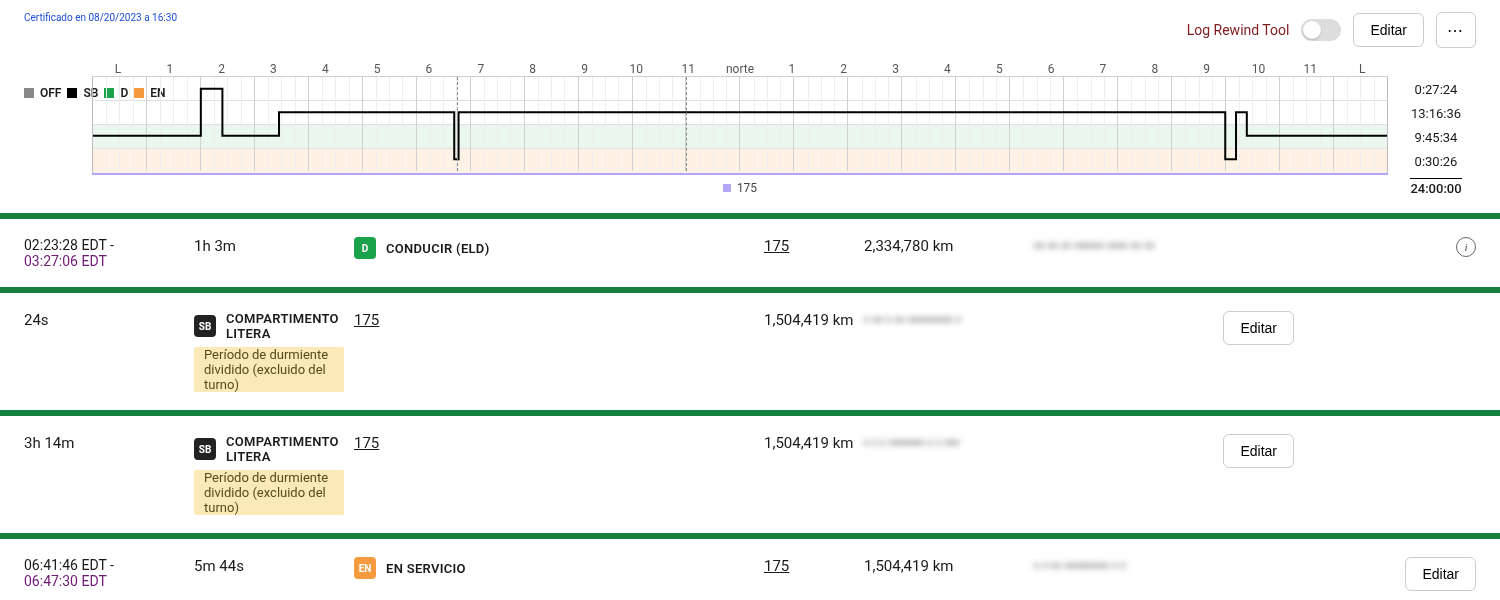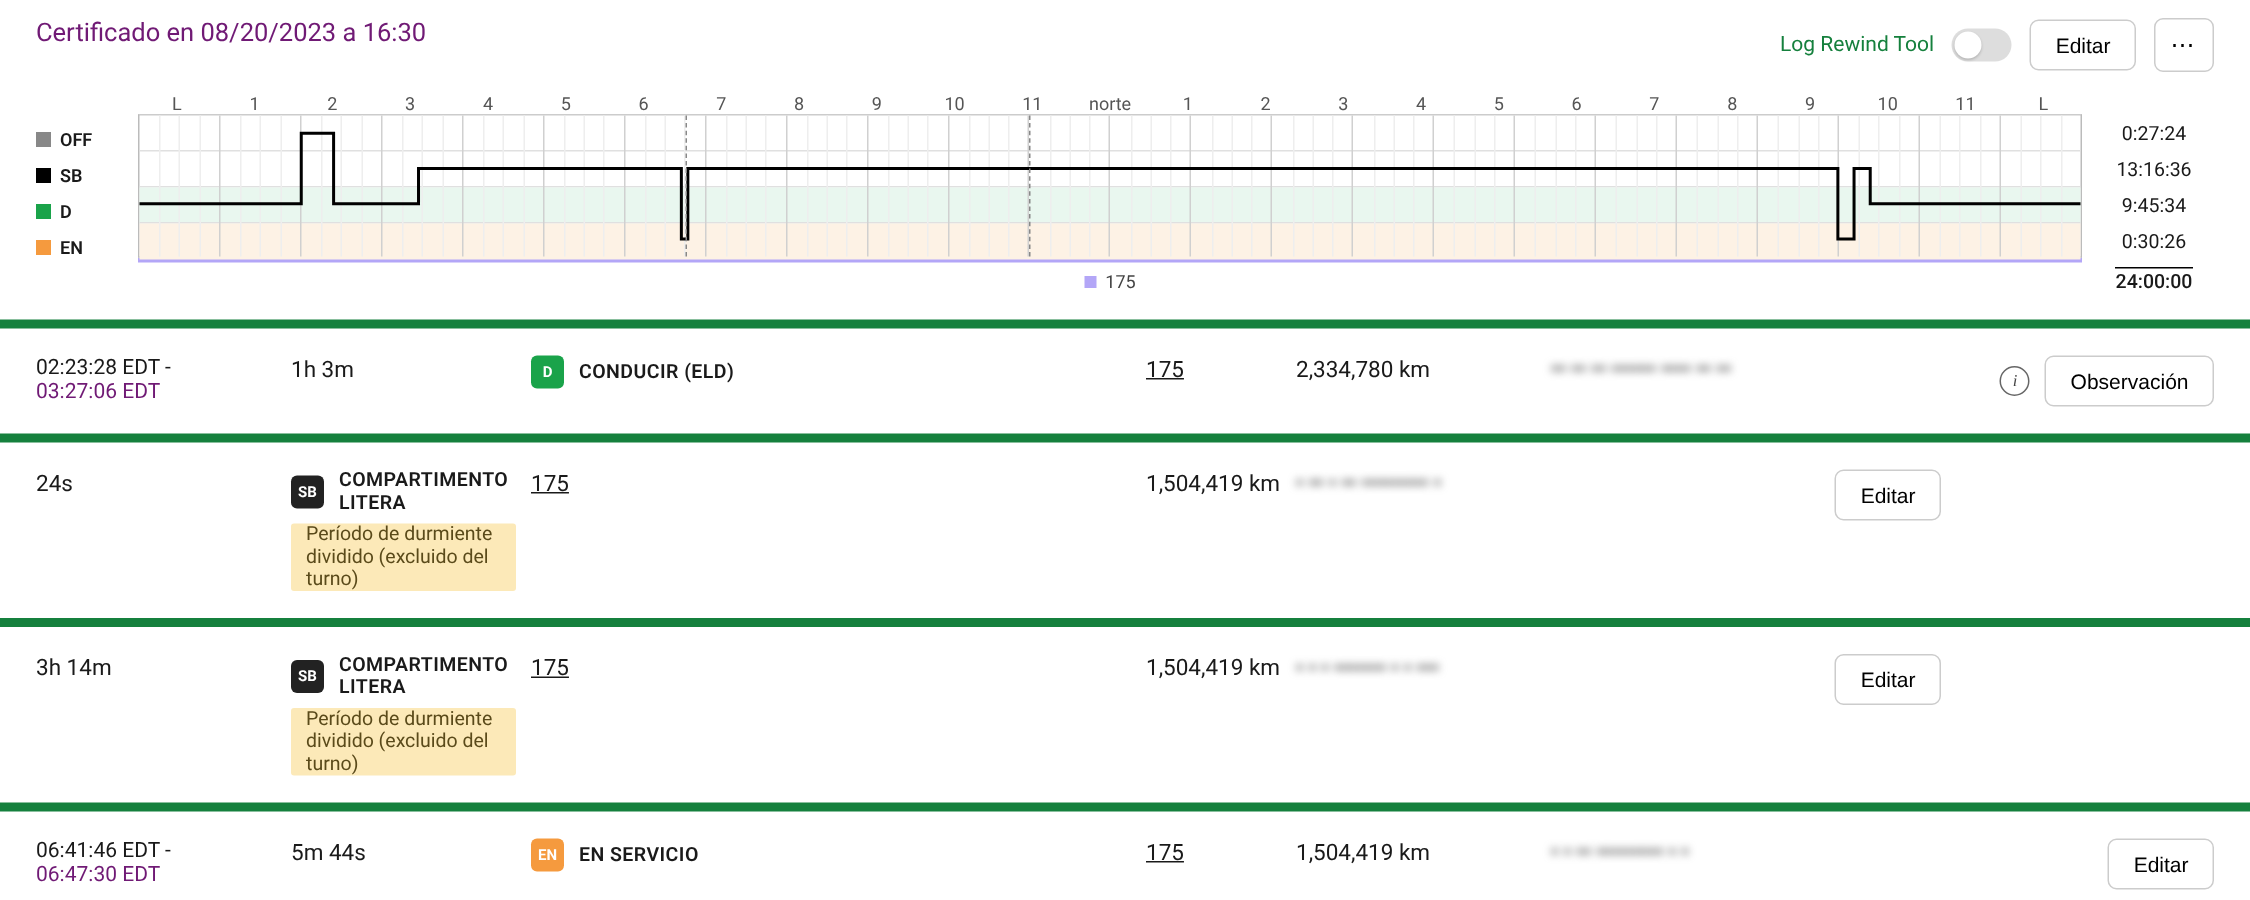--- a/index.html
+++ b/index.html
@@ -1,30 +1,30 @@
 <!DOCTYPE html>
 <html><head>
 <meta charset="utf-8">
 <style>
 * { box-sizing: border-box; margin: 0; padding: 0; }
 body { font-family: -apple-system, BlinkMacSystemFont, "Segoe UI", Roboto, sans-serif; font-size: 14px; color: #1a1a1a; background: #fff; width: 1500px; }
 .header { display: flex; justify-content: space-between; align-items: flex-start; padding: 12px 24px 8px; }
 .header-left { display: flex; flex-direction: column; gap: 4px; }
 .title-row { display: flex; align-items: center; gap: 6px; font-size: 17px; font-weight: 600; }
 .blur { filter: blur(3px); letter-spacing: 1px; }
-.subtitle { color: #701a75; font-size: 17px; }
+.subtitle { color: #1d4ed8; font-size: 10px; }
 .header-right { display: flex; align-items: center; gap: 12px; }
-.tool-label { font-size: 14px; color: #15803d; }
+.tool-label { font-size: 14px; color: #7f1d1d; }
 .toggle { width: 40px; height: 22px; background: #ddd; border-radius: 11px; position: relative; cursor: pointer; }
 .toggle::after { content: ""; position: absolute; width: 18px; height: 18px; background: #fff; border-radius: 50%; top: 2px; left: 2px; box-shadow: 0 1px 2px rgba(0,0,0,0.2); }
 .btn { border: 1px solid #ccc; background: #fff; padding: 8px 16px; border-radius: 6px; font-size: 14px; cursor: pointer; }
 .btn-icon { border: 1px solid #ccc; background: #fff; width: 40px; height: 36px; border-radius: 6px; display: flex; align-items: center; justify-content: center; cursor: pointer; font-size: 16px; letter-spacing: 2px; }
 
 .chart-wrap { padding: 0 24px 4px 24px; display: flex; gap: 8px; }
-.legend { display: flex; flex-direction: column; gap: 6px; padding-top: 28px; font-size: 12px; font-weight: 600; width: 60px; flex-shrink: 0; }
+.legend { display: flex; flex-direction: row; gap: 6px; padding-top: 28px; font-size: 12px; font-weight: 600; width: 60px; flex-shrink: 0; }
 .legend-item { display: flex; align-items: center; gap: 6px; height: 18px; }
 .sq { width: 10px; height: 10px; }
 .sq-off { background: #888; }
 .sq-sb { background: #000; }
 .sq-d { background: #1aa34a; }
 .sq-en { background: #f59a3e; }
 .chart { flex: 1; position: relative; }
 .hours-row { display: flex; font-size: 12px; color: #555; height: 20px; align-items: flex-end; }
 .hour-cell { flex: 1; text-align: center; }
 .lanes { position: relative; height: 96px; border: 1px solid #ccc; border-left: 1px solid #bbb; border-right: 1px solid #bbb; }
@@ -248,21 +248,20 @@
         <div class="status-head">
           <span class="badge badge-d">D</span>
           <span class="status-label">CONDUCIR (ELD)</span>
         </div>
       </div>
       <div><span class="veh">175</span></div>
       <div class="odo">2,334,780 km</div>
       <div class="loc">▪▪ ▪▪ ▪▪ ▪▪▪▪▪▪ ▪▪▪▪ ▪▪ ▪▪</div>
       <div class="actions">
         <span class="info-icon">i</span>
-        <button class="btn">Observación</button>
       </div>
     </div>
     <div class="row">
       <div class="dur">24s</div>
       <div class="status-col">
         <div class="status-head">
           <span class="badge badge-sb">SB</span>
           <span class="status-label">COMPARTIMENTO LITERA</span>
         </div>
         <div class="note">Período de durmiente dividido (excluido del turno)</div>

